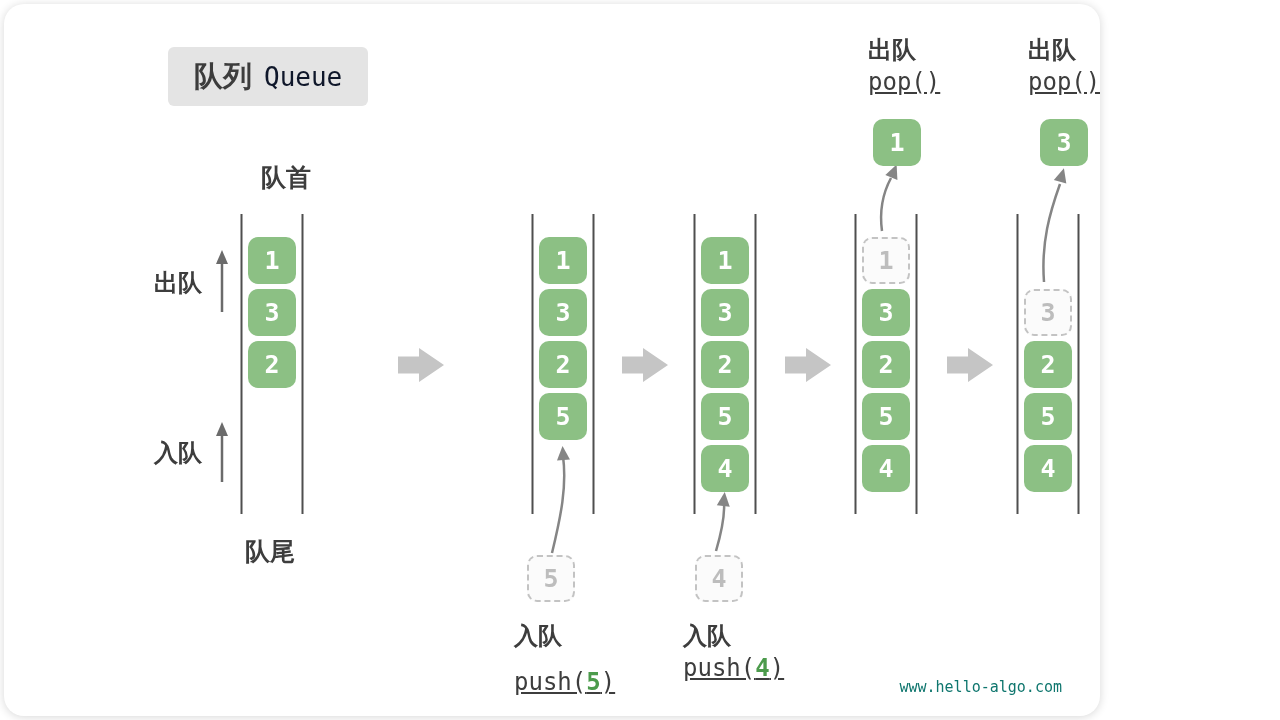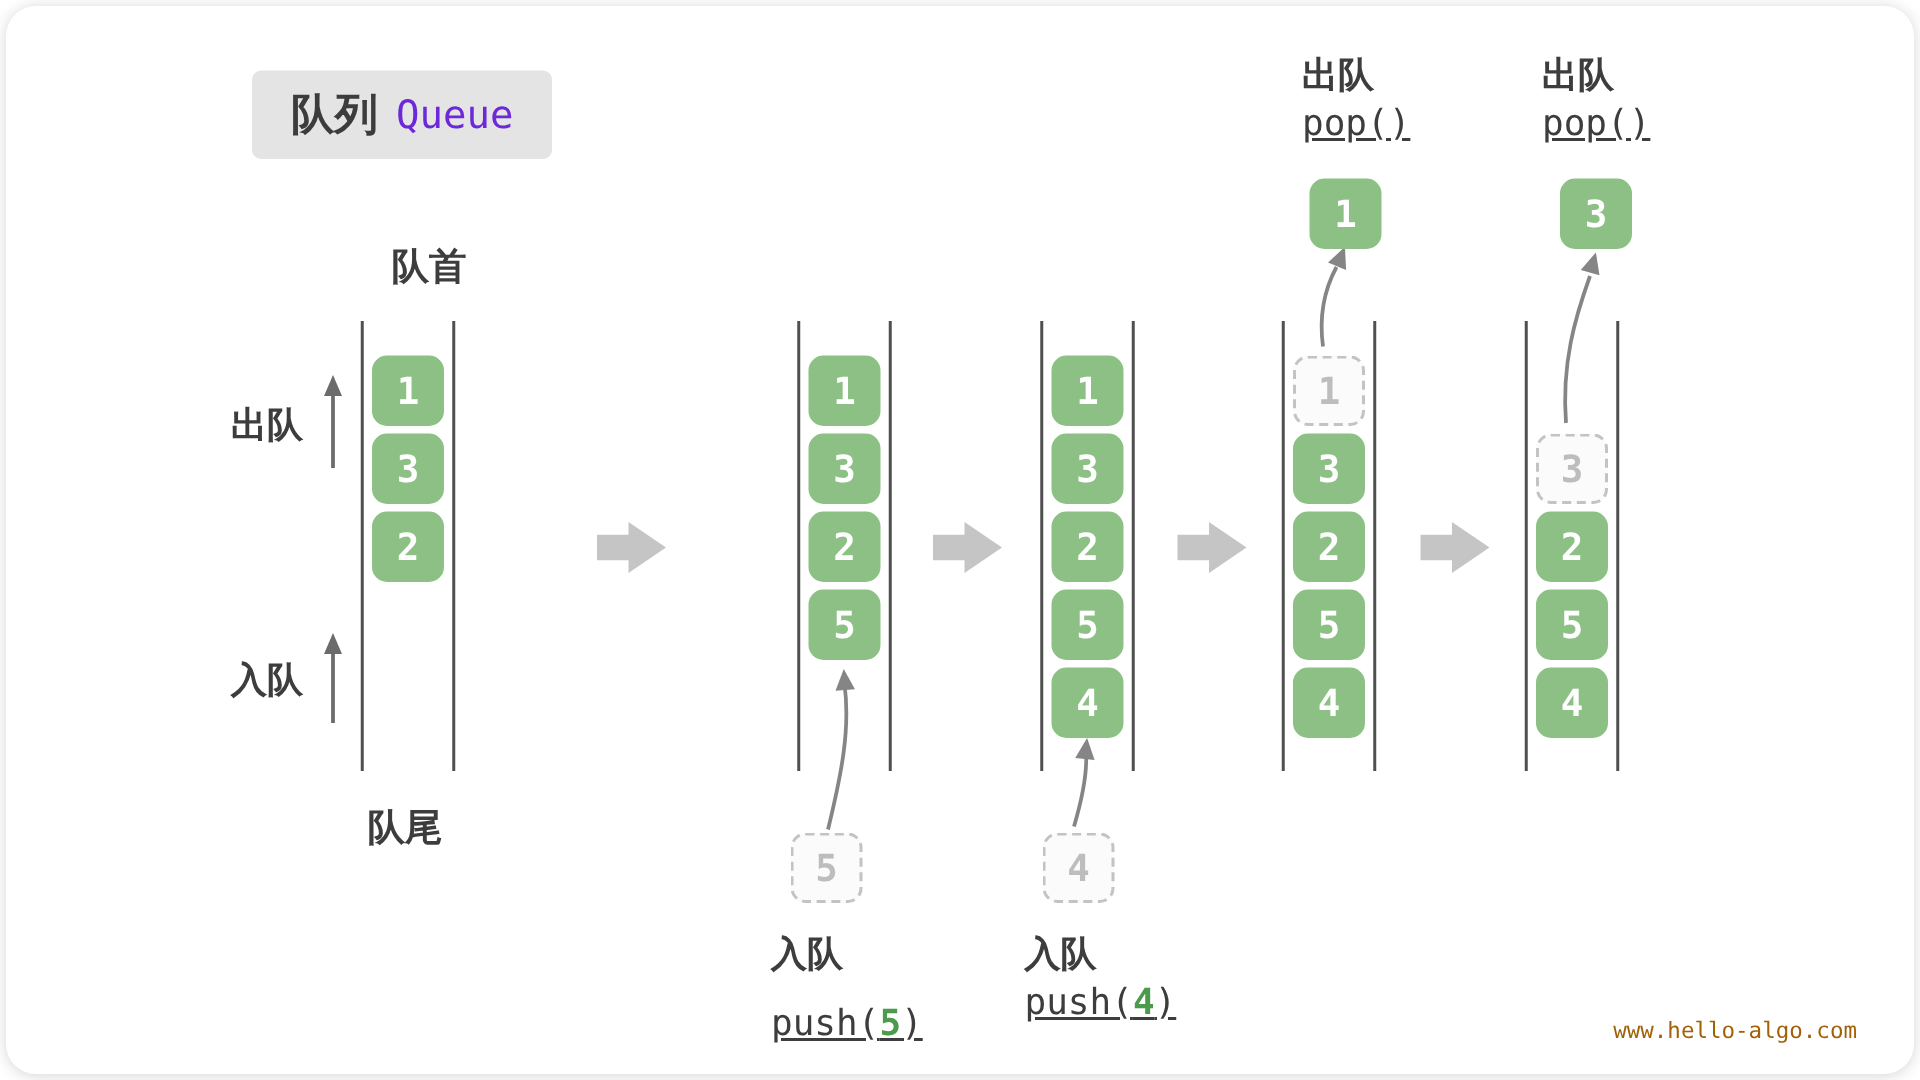--- a/index.html
+++ b/index.html
@@ -1,24 +1,24 @@
 <!DOCTYPE html>
 <html><head>
 <meta charset="utf-8">
 <style>
   html,body{margin:0;padding:0;background:#fff;}
   body{width:1280px;height:720px;font-family:"Liberation Sans",sans-serif;}
-  .card{position:absolute;left:4px;top:4px;width:1272px;height:712px;background:#ffffff;
+  .card{position:absolute;left:4px;top:4px;width:1096px;height:712px;background:#ffffff;
         border-radius:20px;box-shadow:0 1px 10px rgba(0,0,0,.16);overflow:hidden;}
   .abs{position:absolute;}
   svg.overlay{position:absolute;left:0;top:0;pointer-events:none;}
   .title-box{left:164px;top:43px;height:59px;background:#e4e4e4;border-radius:6px;
              display:flex;align-items:center;padding:0 26px;gap:12px;}
   .title-zh{font-weight:700;font-size:29px;color:#3c3c3c;}
-  .title-en{font-family:"DejaVu Sans Mono",monospace;font-size:26px;color:#6d28d9;}
+  .title-en{font-family:"DejaVu Sans Mono",monospace;font-size:26px;color:#0f172a;}
   .cn-label{font-weight:700;font-size:25px;color:#3d3d3d;white-space:nowrap;}
   .code{font-family:"DejaVu Sans Mono",monospace;font-size:24px;color:#3d3d3d;white-space:nowrap;text-decoration:underline;}
   .code .arg{font-weight:700;}
   .cell{width:48px;height:47px;border-radius:10px;display:flex;align-items:center;justify-content:center;
         font-family:"DejaVu Sans Mono",monospace;font-weight:700;font-size:25px;box-sizing:border-box;}
   .cell.solid{color:#ffffff;}
   .cell.dashed{border:2px dashed #c3c3c3;background:#fbfbfb;}
   .watermark{font-family:"DejaVu Sans Mono",monospace;font-size:15px;right:38px;bottom:20px;}
 </style>
 </head>
@@ -112,14 +112,14 @@
       <div class="abs code" style="left: 864px; top: 64px;">pop()</div>
       <div class="abs cell dashed" style="left: 1020px; top: 285px; color: rgb(189, 189, 189); border-color: rgb(195, 195, 195);">3</div>
       <div class="abs cell solid" style="left: 1020px; top: 337px; background: rgb(140, 192, 132);">2</div>
       <div class="abs cell solid" style="left: 1020px; top: 389px; background: rgb(140, 192, 132);">5</div>
       <div class="abs cell solid" style="left: 1020px; top: 441px; background: rgb(140, 192, 132);">4</div>
       <div class="abs cell solid" style="left: 1036px; top: 115px; background: rgb(140, 192, 132);">3</div>
       <div class="abs cn-label" style="font-size: 24px; left: 1024px; top: 30px;">出队</div>
       <div class="abs code" style="left: 1024px; top: 64px;">pop()</div>
     </div>
 
-  <div class="abs watermark" style="color: #a16207; margin-top: 48px;">www.hello-algo.com</div>
+  <div class="abs watermark" style="color: #0f766e; margin-top: 48px;">www.hello-algo.com</div>
 </div>
 
 </body></html>

